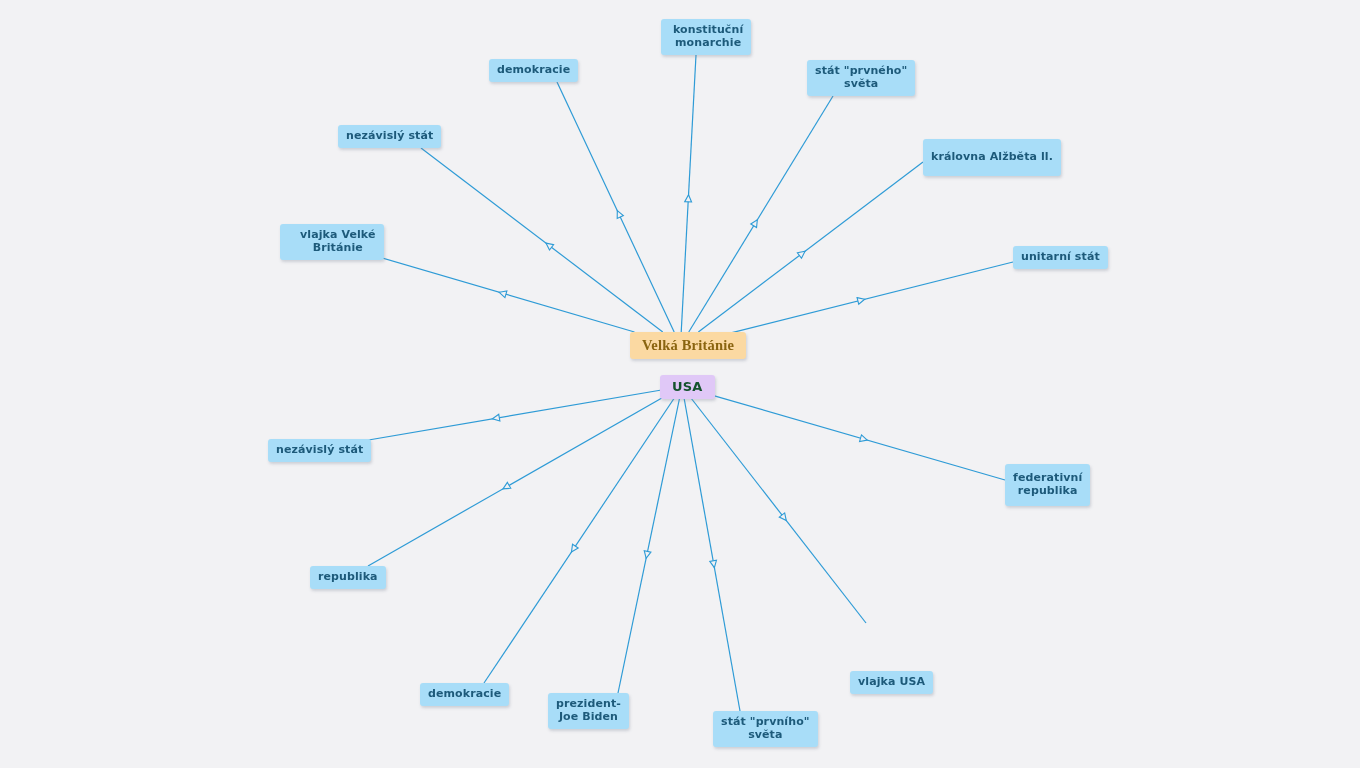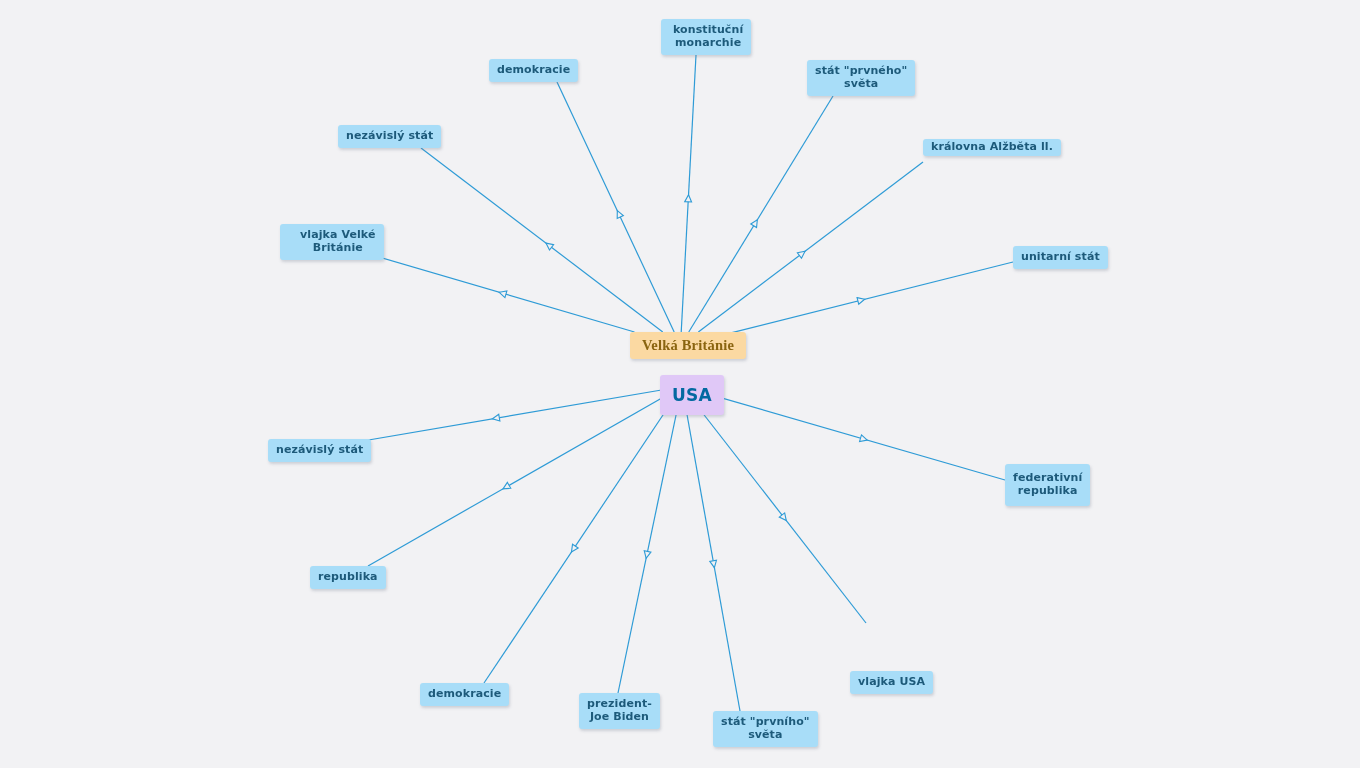--- a/index.html
+++ b/index.html
@@ -49,24 +49,24 @@
     background: #fbd9a2;
     color: #8a6410;
     font-size: 14.5px;
     font-weight: bold;
     padding: 4px 12px;
     letter-spacing: 0.2px;
     font-family: Liberation Serif, serif;
   }
   .node.center-usa {
     background: #e0c8f7;
-    color: #0369a1;
-    font-size: 17px;
+    color: #14532d;
+    font-size: 13px;
     font-weight: bold;
-    padding: 20px 12px;
+    padding: 12px 12px;
     letter-spacing: 0.2px;
   }
 </style>
 </head>
 <body>
 
 <div id="canvas">
   <svg id="edge-layer" viewBox="0 0 1360 768" width="1360" height="768">
       <line x1="681.2203098106712" y1="332" x2="696" y2="55" stroke="#2e9bd6" stroke-width="1.2"></line>
       <polygon points="0,-3.4 7,0 0,3.4" fill="#f2f2f4" stroke="#2e9bd6" stroke-width="1.1" transform="translate(688.1667641996557,201.81) rotate(-86.94580633896844)"></polygon>
@@ -99,26 +99,26 @@
     </svg>
   <div id="node-layer">
       <div class="node leaf" style="left: 661px; top: 19px; min-width: 70px; height: 36px; padding-left: 12px;">konstituční
 monarchie</div>
       <div class="node leaf" style="left: 489px; top: 59px; min-width: 76px; height: 23px;">demokracie</div>
       <div class="node leaf" style="left: 338px; top: 125px; min-width: 83px; height: 23px;">nezávislý stát</div>
       <div class="node leaf" style="left: 280px; top: 224px; min-width: 75px; height: 36px; padding-left: 20px;">vlajka Velké
 Británie</div>
       <div class="node leaf" style="left: 807px; top: 60px; min-width: 88px; height: 36px;">stát "prvného"
 světa</div>
-      <div class="node leaf" style="left: 923px; top: 139px; min-width: 112px; height: 17px;">královna Alžběta ll.</div>
+      <div class="node leaf" style="left: 923px; top: 139px; min-width: 112px; height: 37px;">královna Alžběta ll.</div>
       <div class="node leaf" style="left: 1013px; top: 246px; min-width: 80px; height: 23px;">unitarní stát</div>
       <div class="node leaf" style="left: 268px; top: 439px; min-width: 83px; height: 23px;">nezávislý stát</div>
       <div class="node leaf" style="left: 310px; top: 566px; min-width: 58px; height: 23px;">republika</div>
       <div class="node leaf" style="left: 420px; top: 683px; min-width: 74px; height: 23px;">demokracie</div>
-      <div class="node leaf" style="left: 579px; top: 693px; min-width: 65px; height: 36px;">prezident-
+      <div class="node leaf" style="left: 548px; top: 693px; min-width: 65px; height: 36px;">prezident-
 Joe Biden</div>
       <div class="node leaf" style="left: 713px; top: 711px; min-width: 84px; height: 36px;">stát "prvního"
 světa</div>
       <div class="node leaf" style="left: 850px; top: 623px; min-width: 71px; height: 23px; margin-top: 48px;">vlajka USA</div>
       <div class="node leaf" style="left: 1005px; top: 464px; min-width: 71px; height: 42px;">federativní
 republika</div>
       <div class="node center-uk" style="left: 630px; top: 332px; min-width: 101px; height: 27px;">Velká Británie</div>
       <div class="node center-usa" style="left: 660px; top: 375px; min-width: 44px; height: 23px;">USA</div>
     </div>
 </div>

